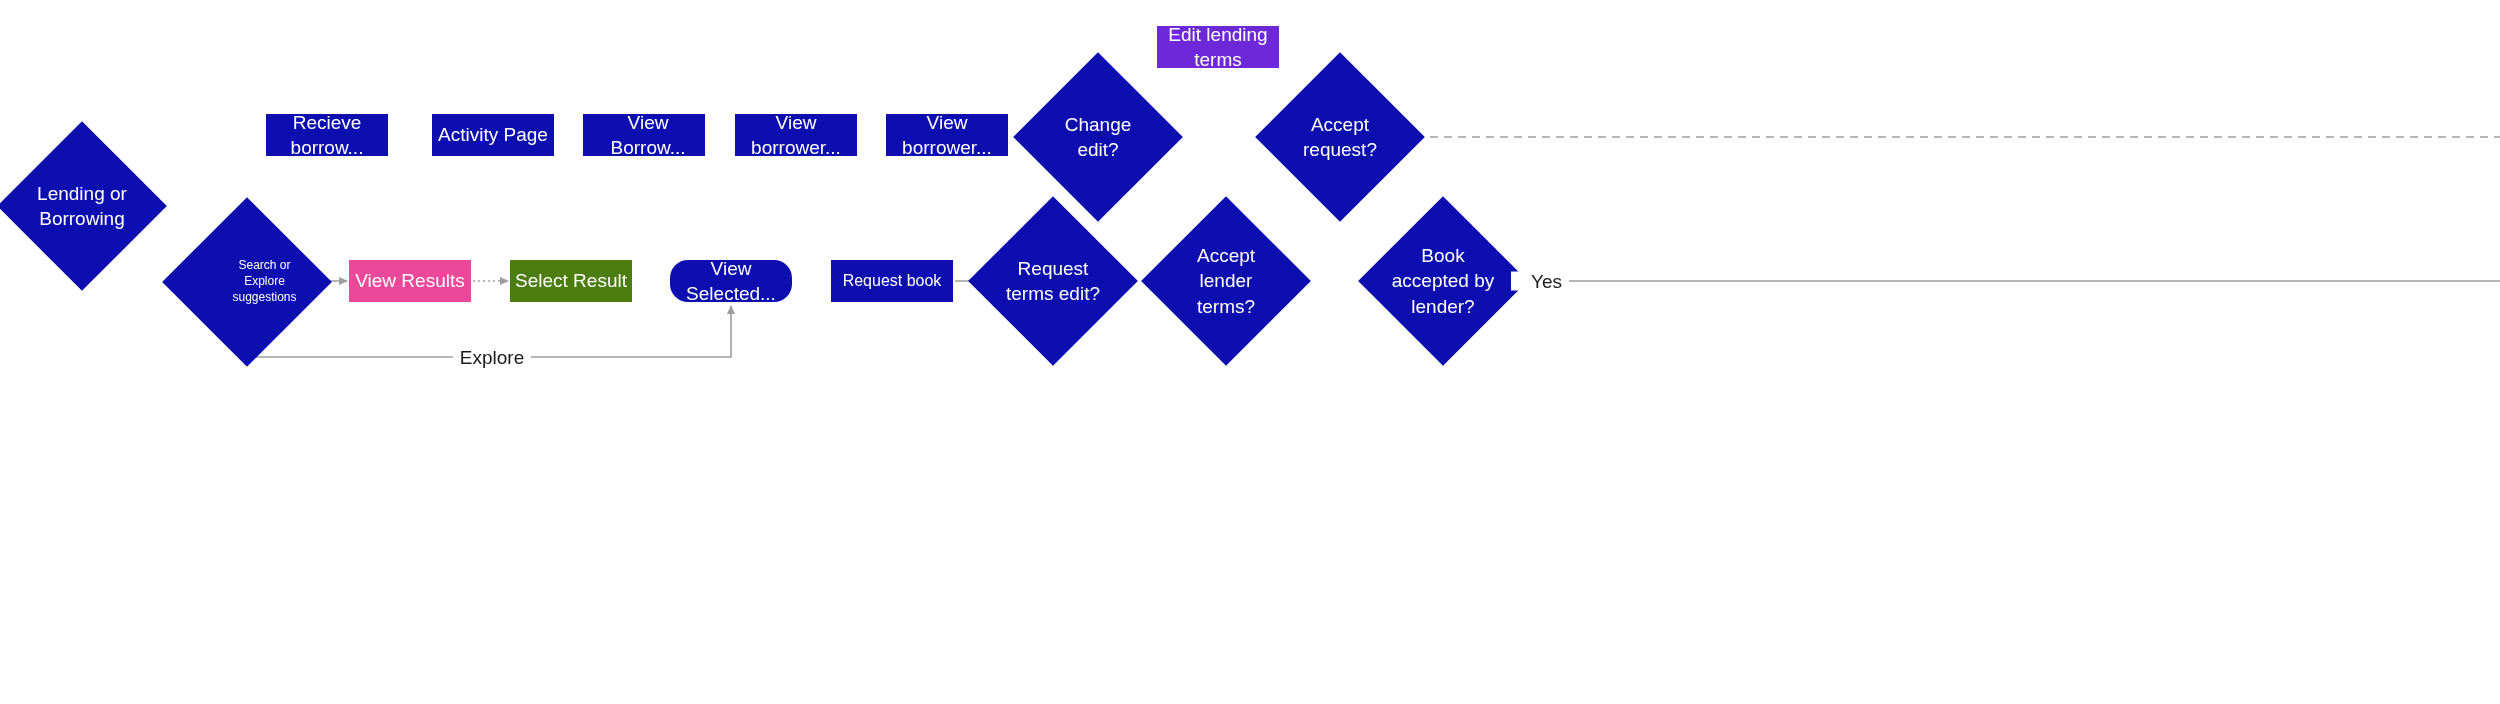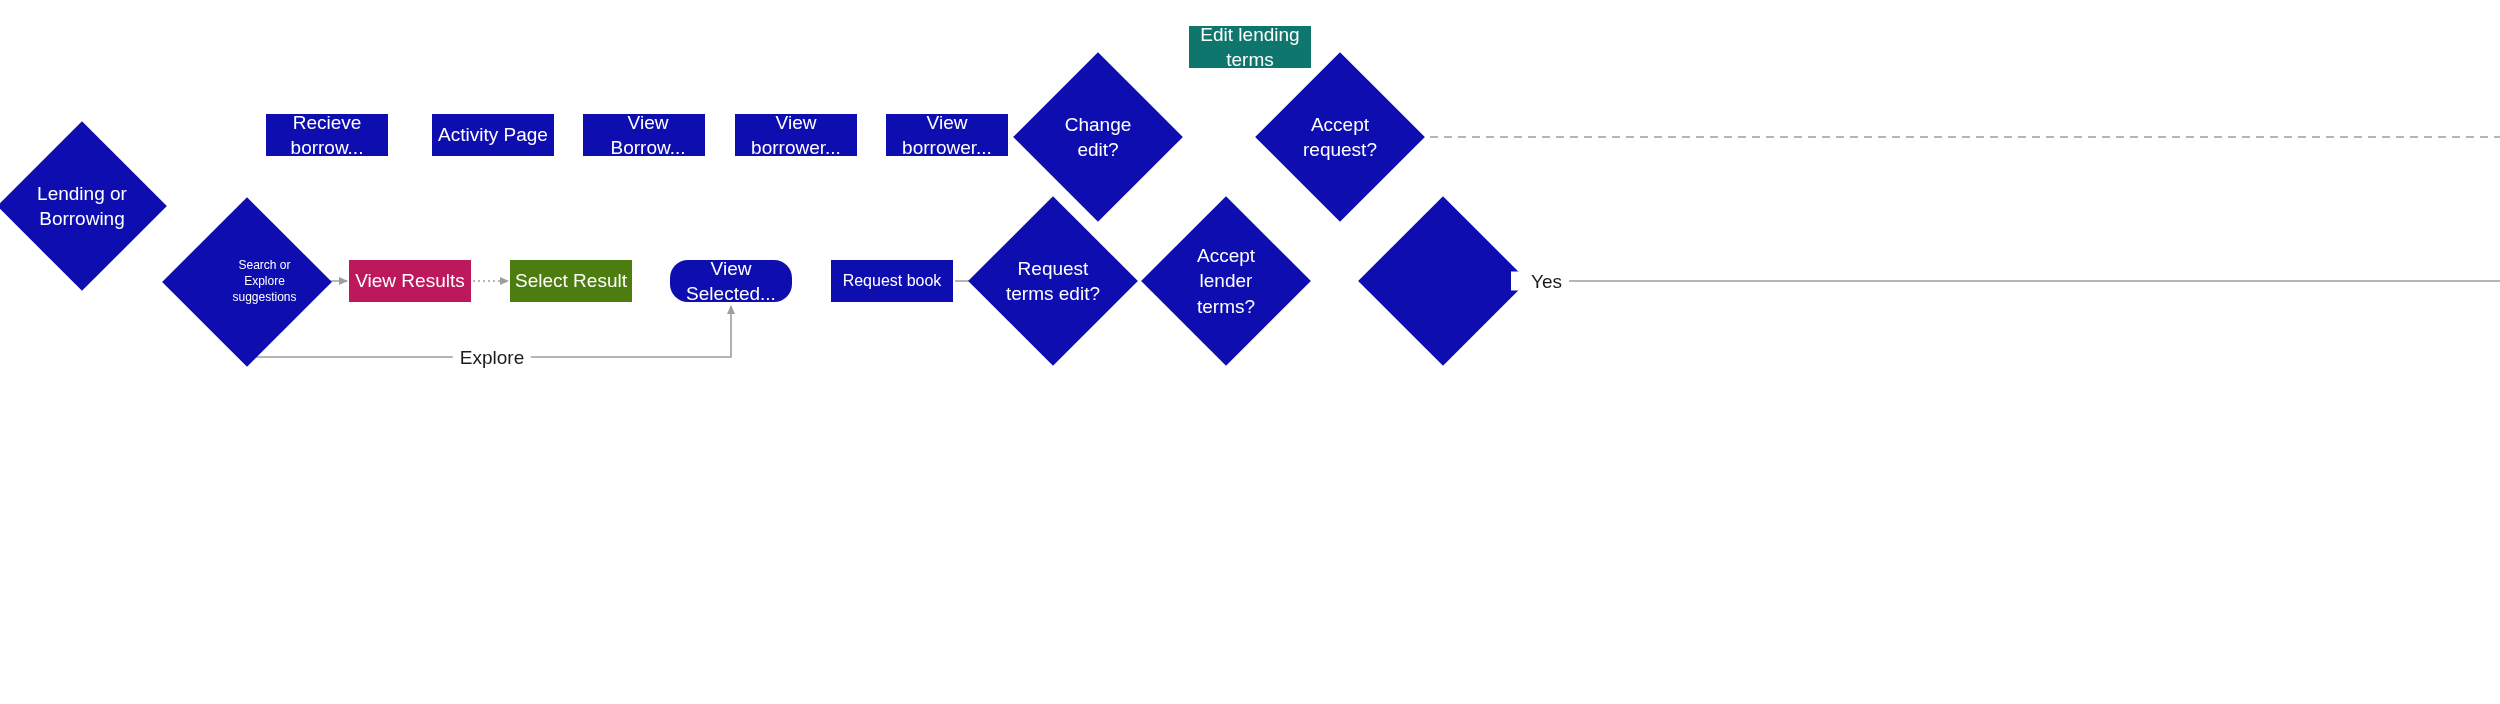--- a/index.html
+++ b/index.html
@@ -104,40 +104,40 @@
       </div>
       <div class="node node-rect" style="left: 583px; top: 114px; width: 122px; height: 42px; font-size: 19px; background: rgb(13, 13, 176);">
         <span class="node-label" style="color: rgb(255, 255, 255); padding-left: 12px;">View Borrow...</span>
       </div>
       <div class="node node-rect" style="left: 735px; top: 114px; width: 122px; height: 42px; font-size: 19px; background: rgb(13, 13, 176);">
         <span class="node-label" style="color: rgb(255, 255, 255);">View borrower...</span>
       </div>
       <div class="node node-rect" style="left: 886px; top: 114px; width: 122px; height: 42px; font-size: 19px; background: rgb(13, 13, 176);">
         <span class="node-label" style="color: rgb(255, 255, 255);">View borrower...</span>
       </div>
-      <div class="node node-rect" style="left: 1157px; top: 26px; width: 122px; height: 42px; font-size: 19px; background: #0f766e; margin-left: 32px;">
+      <div class="node node-rect" style="left: 1157px; top: 26px; width: 122px; height: 42px; font-size: 19px; background: #6d28d9;">
         <span class="node-label" style="color: rgb(255, 255, 255);">Edit lending terms</span>
       </div>
       <div class="node node-diamond" style="left: 1038px; top: 77px; width: 120px; height: 120px; font-size: 19px;">
         <div class="diamond-shape" style="background: rgb(13, 13, 176);"></div>
         <span class="node-label" style="color: rgb(255, 255, 255);">Change
 edit?</span>
       </div>
       <div class="node node-diamond" style="left: 1280px; top: 77px; width: 120px; height: 120px; font-size: 19px;">
         <div class="diamond-shape" style="background: rgb(13, 13, 176);"></div>
         <span class="node-label" style="color: rgb(255, 255, 255);">Accept
 request?</span>
       </div>
       <div class="node node-diamond" style="left: 187px; top: 222px; width: 120px; height: 120px; font-size: 12px;">
         <div class="diamond-shape" style="background: rgb(13, 13, 176);"></div>
         <span class="node-label" style="color: rgb(255, 255, 255); margin-left: 35px;">Search or
 Explore
 suggestions</span>
       </div>
-      <div class="node node-rect" style="left: 349px; top: 260px; width: 122px; height: 42px; font-size: 19px; background: #be185d;">
+      <div class="node node-rect" style="left: 349px; top: 260px; width: 122px; height: 42px; font-size: 19px; background: #ec4899;">
         <span class="node-label" style="color: rgb(255, 255, 255);">View Results</span>
       </div>
       <div class="node node-rect" style="left: 510px; top: 260px; width: 122px; height: 42px; font-size: 19px; background: #4d7c0f;">
         <span class="node-label" style="color: rgb(255, 255, 255);">Select Result</span>
       </div>
       <div class="node node-rect" style="left: 670px; top: 260px; width: 122px; height: 42px; font-size: 19px; background: rgb(13, 13, 176); border-radius: 18px;">
         <span class="node-label" style="color: rgb(255, 255, 255);">View Selected...</span>
       </div>
       <div class="node node-rect" style="left: 831px; top: 260px; width: 122px; height: 42px; font-size: 16px; background: rgb(13, 13, 176);">
         <span class="node-label" style="color: rgb(255, 255, 255);">Request book</span>
@@ -148,20 +148,23 @@
 terms edit?</span>
       </div>
       <div class="node node-diamond" style="left: 1166px; top: 221px; width: 120px; height: 120px; font-size: 19px;">
         <div class="diamond-shape" style="background: rgb(13, 13, 176);"></div>
         <span class="node-label" style="color: rgb(255, 255, 255);">Accept
 lender
 terms?</span>
       </div>
       <div class="node node-diamond" style="left: 1383px; top: 221px; width: 120px; height: 120px; font-size: 19px;">
         <div class="diamond-shape" style="background: rgb(13, 13, 176);"></div>
+        <span class="node-label" style="color: rgb(255, 255, 255);">Book
+accepted by
+lender?</span>
       </div>
     </div>
   <div id="edge-labels-group">
       <div class="edge-label" style="left: 492px; top: 357px; color: rgb(27, 27, 27);">Explore</div>
       <div class="edge-label" style="left: 1540px; top: 281px; color: rgb(27, 27, 27); padding-left: 20px;">Yes</div>
     </div>
 
 </div>
 
 </body></html>

